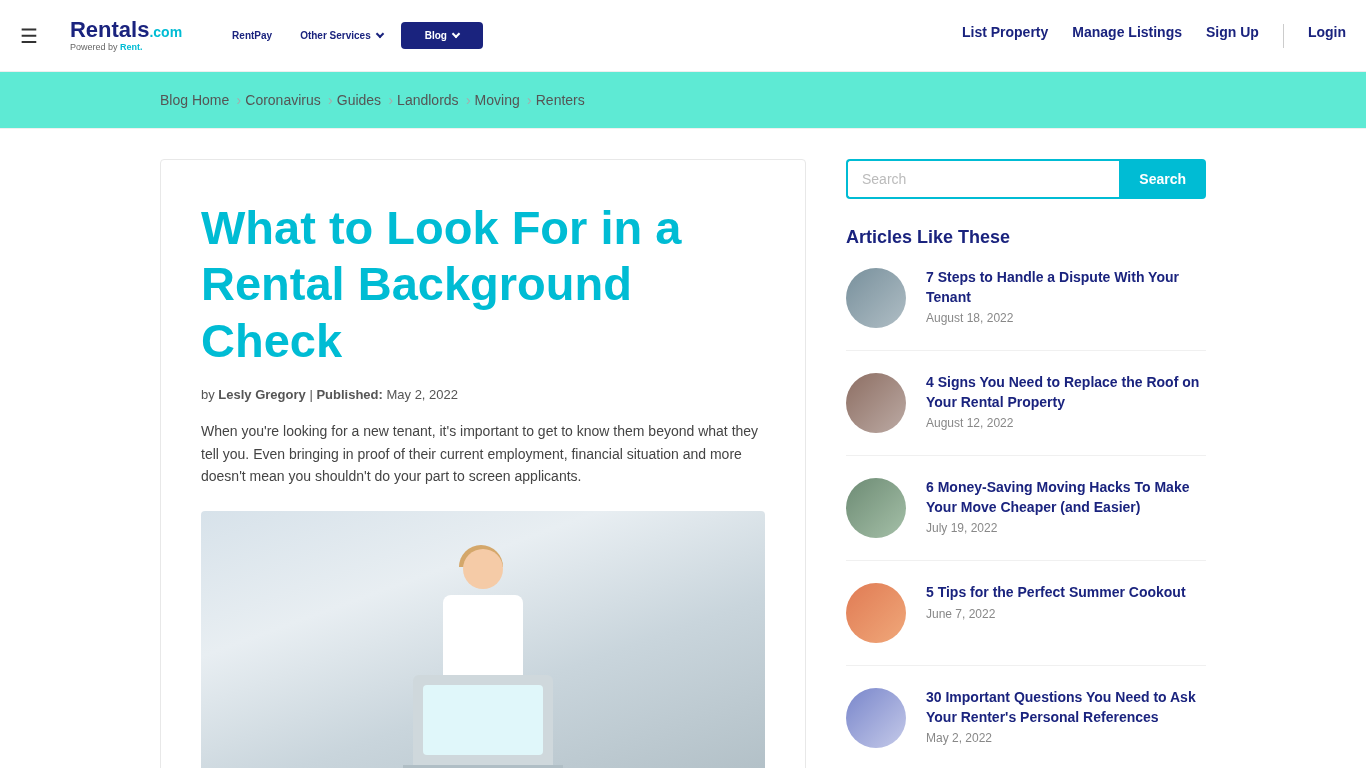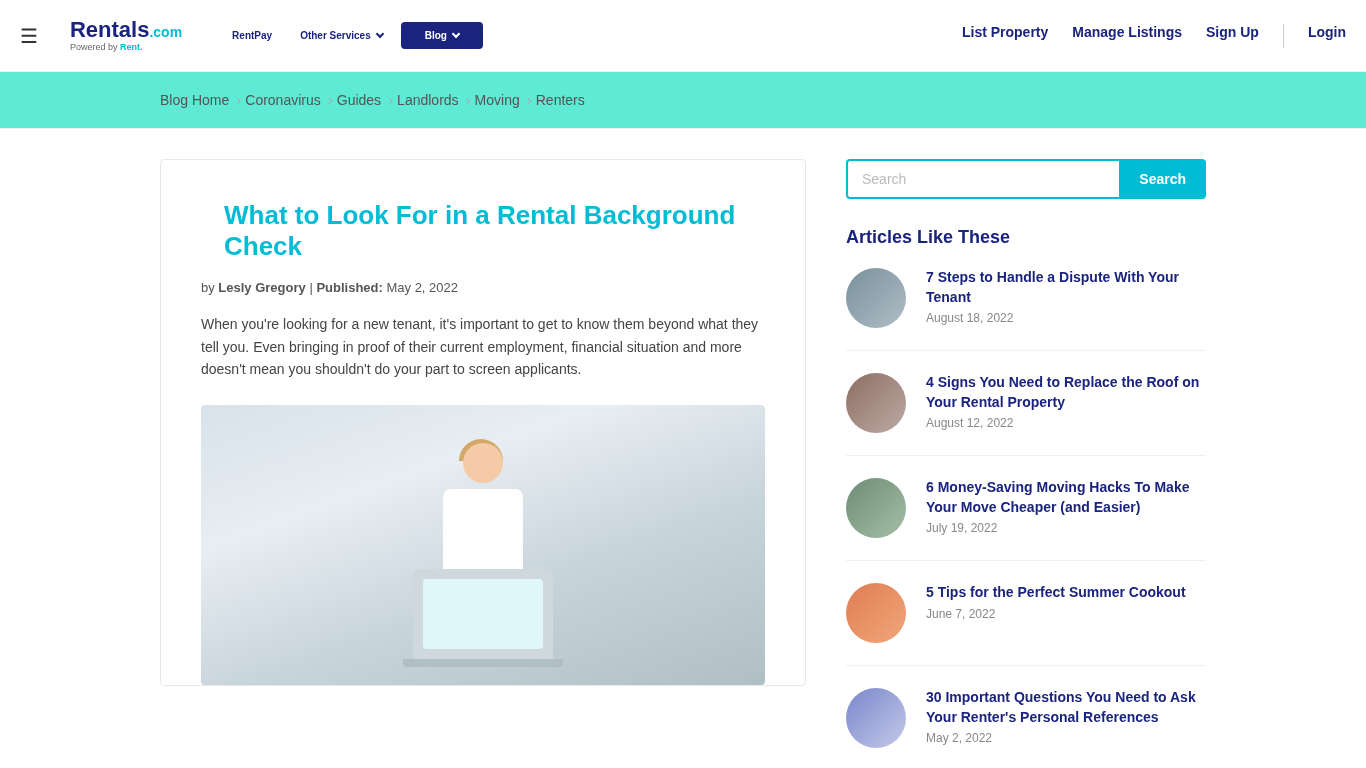--- a/index.html
+++ b/index.html
@@ -135,26 +135,25 @@
       min-width: 0;
     }
     .article-container {
       background: #fff;
       border: 1px solid #e8e8e8;
       border-radius: 4px;
       padding: 40px 40px 0 40px;
       overflow: hidden;
     }
     .article-title {
-      font-size: 26px;
+      font-size: 47px;
       font-weight: 900;
       color: #00bcd4;
       line-height: 1.2;
       margin-bottom: 18px;
-      margin-left: 23px;
     }
     .article-meta {
       font-size: 13px;
       color: #555;
       margin-bottom: 18px;
     }
     .article-meta span.bold {
       font-weight: 700;
     }
     .article-intro {

